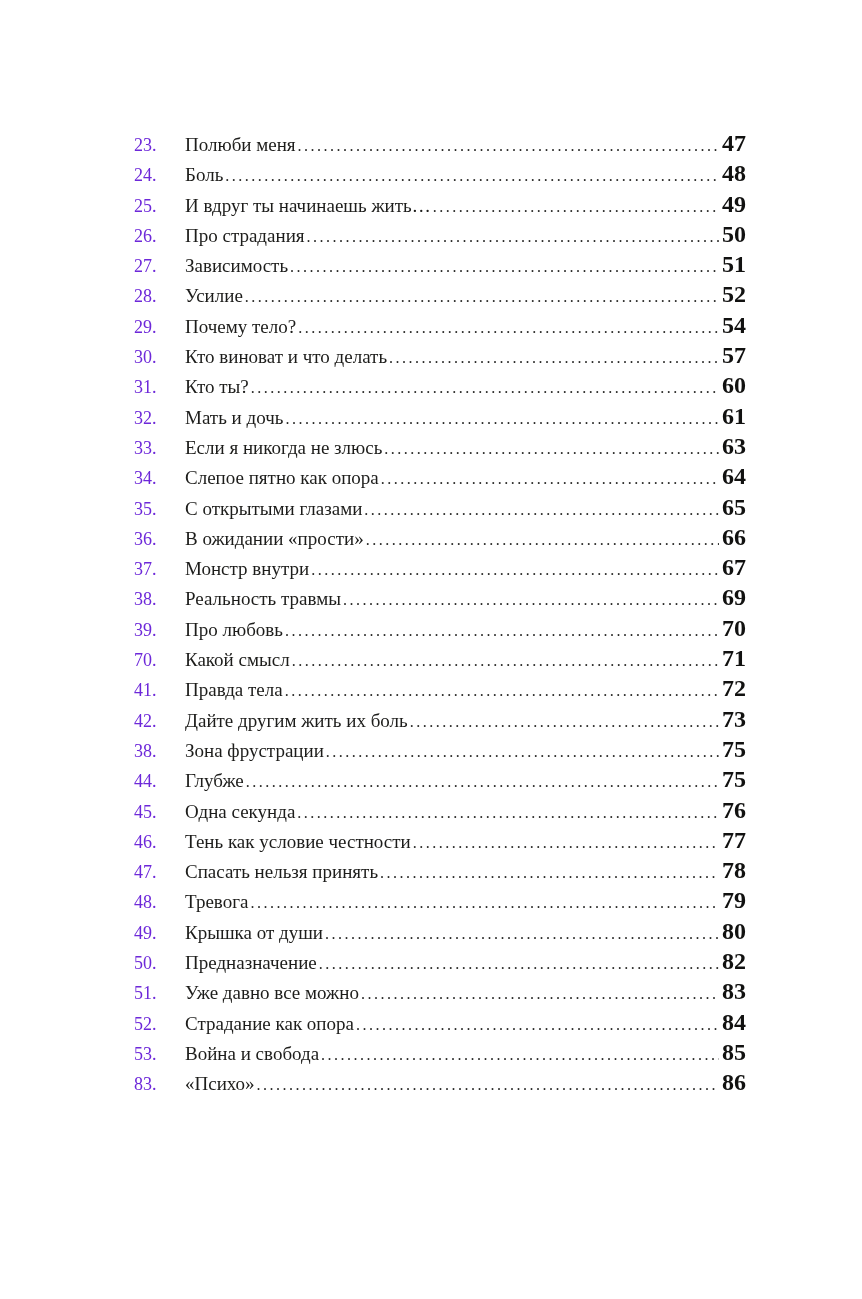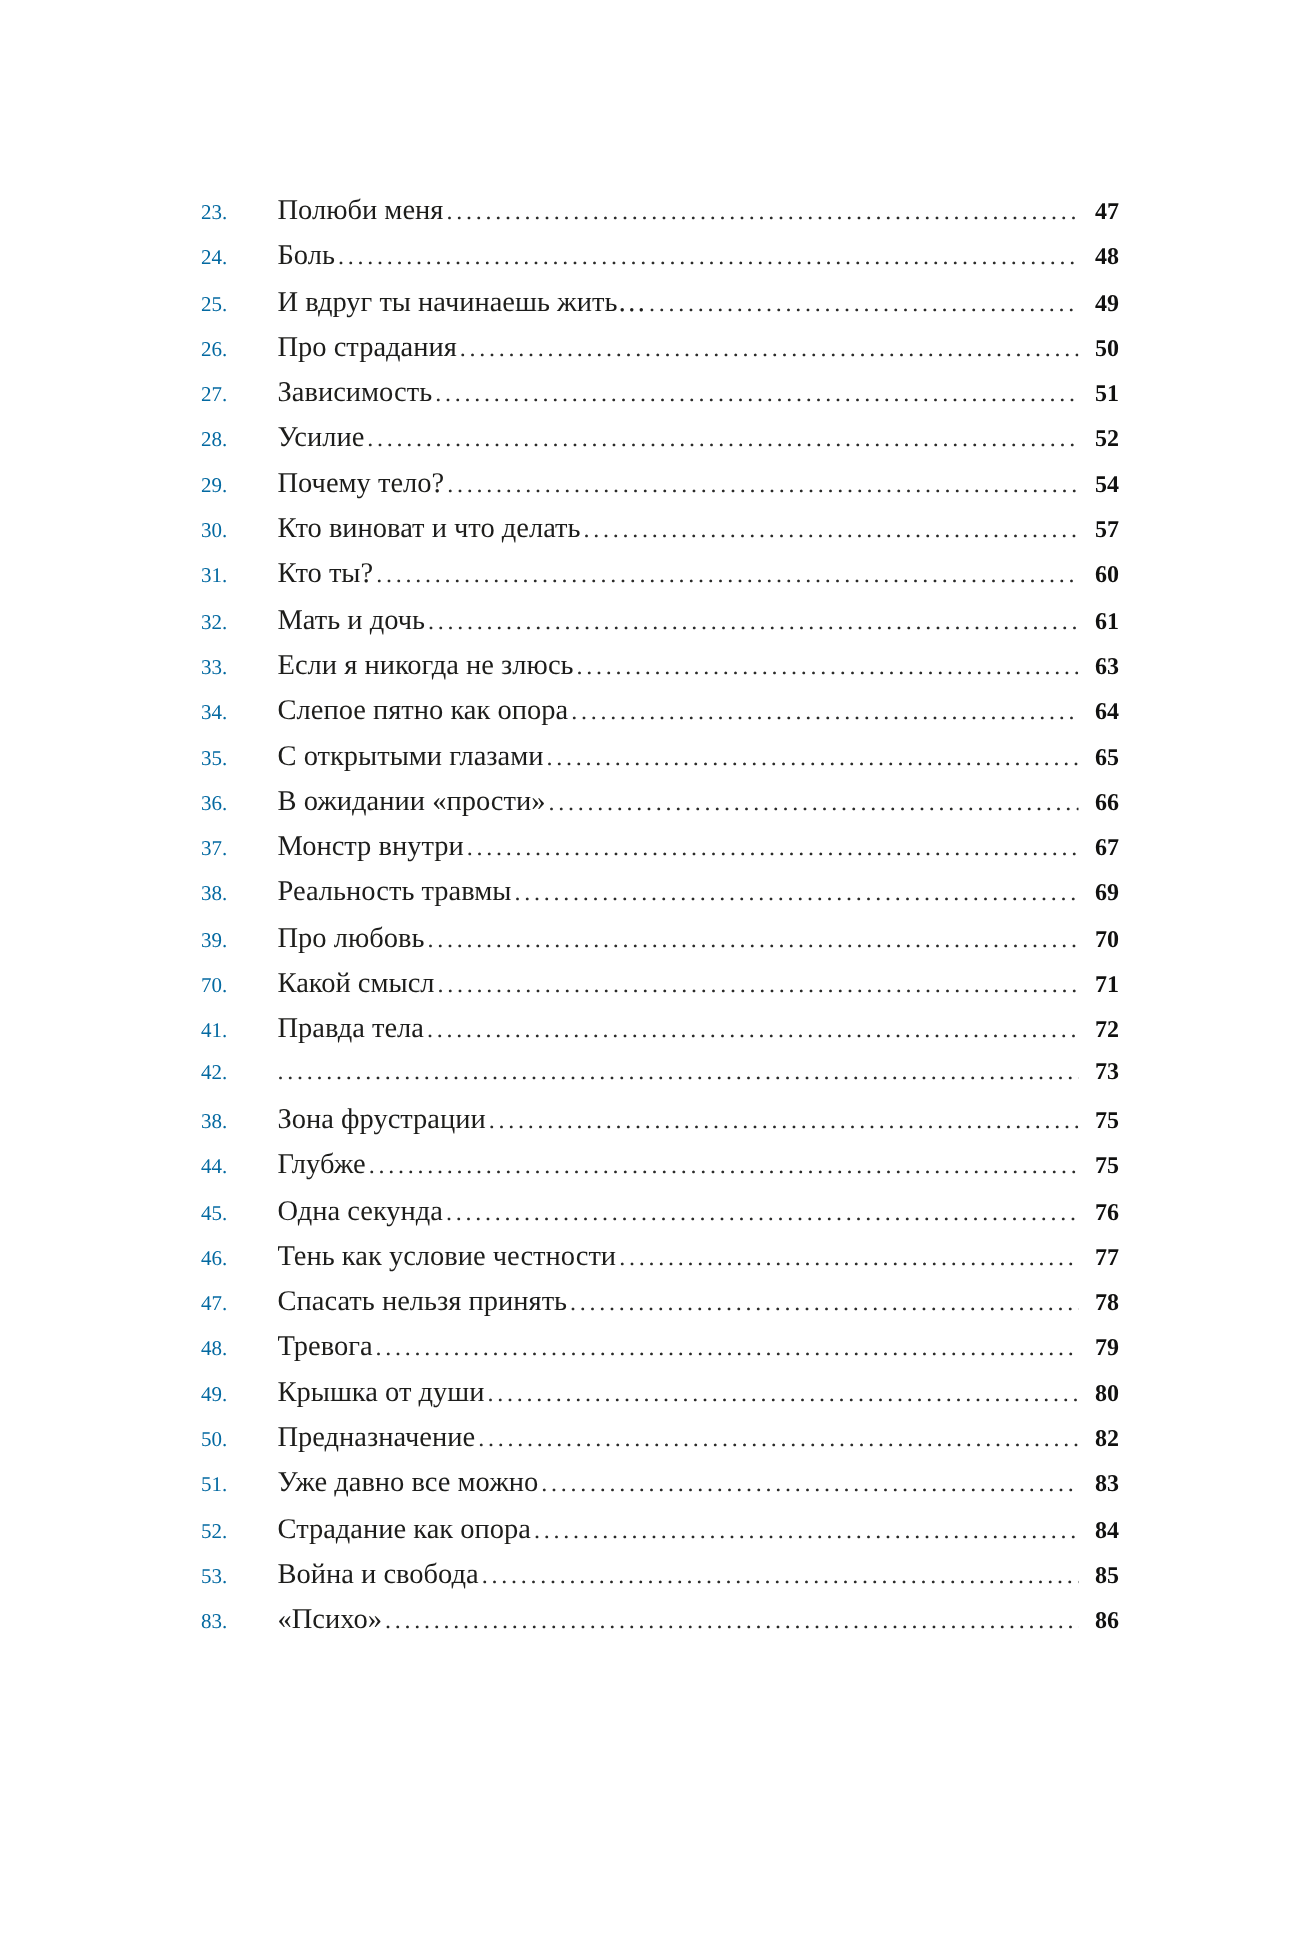--- a/index.html
+++ b/index.html
@@ -27,43 +27,43 @@
   }
   .toc-row {
     display: flex;
     align-items: baseline;
     height: 30.3px;
     font-size: 19px;
     color: #1d1d1b;
   }
   .toc-num {
     flex: 0 0 51px;
-    font-size: 14px;
-    color: #0369a1;
+    font-size: 18px;
+    color: #6d28d9;
   }
   .toc-title {
     flex: 0 0 auto;
     white-space: nowrap;
     padding-right: 2px;
   }
   .toc-dots {
     flex: 1 1 auto;
     overflow: hidden;
     white-space: nowrap;
     min-width: 8px;
     font-size: 16px;
     letter-spacing: 2.5px;
     color: #2a2a28;
   }
   .toc-page {
     flex: 0 0 auto;
     min-width: 24px;
     text-align: right;
     font-weight: bold;
-    font-size: 16px;
+    font-size: 24px;
     padding-left: 3px;
     color: #111110;
   }
 </style>
 </head>
 <body>
 
 <div class="page">
   <div class="toc" id="toc">
   <div class="toc-row">
@@ -194,20 +194,21 @@
 
   <div class="toc-row">
     <span class="toc-num">41.</span>
     <span class="toc-title">Правда тела</span>
     <span class="toc-dots">................................................................................................................................................................</span>
     <span class="toc-page">72</span>
   </div>
 
   <div class="toc-row">
     <span class="toc-num">42.</span>
+    <span class="toc-title">Дайте другим жить их боль</span>
     <span class="toc-dots">................................................................................................................................................................</span>
     <span class="toc-page">73</span>
   </div>
 
   <div class="toc-row">
     <span class="toc-num">38.</span>
     <span class="toc-title">Зона фрустрации</span>
     <span class="toc-dots">................................................................................................................................................................</span>
     <span class="toc-page">75</span>
   </div>

